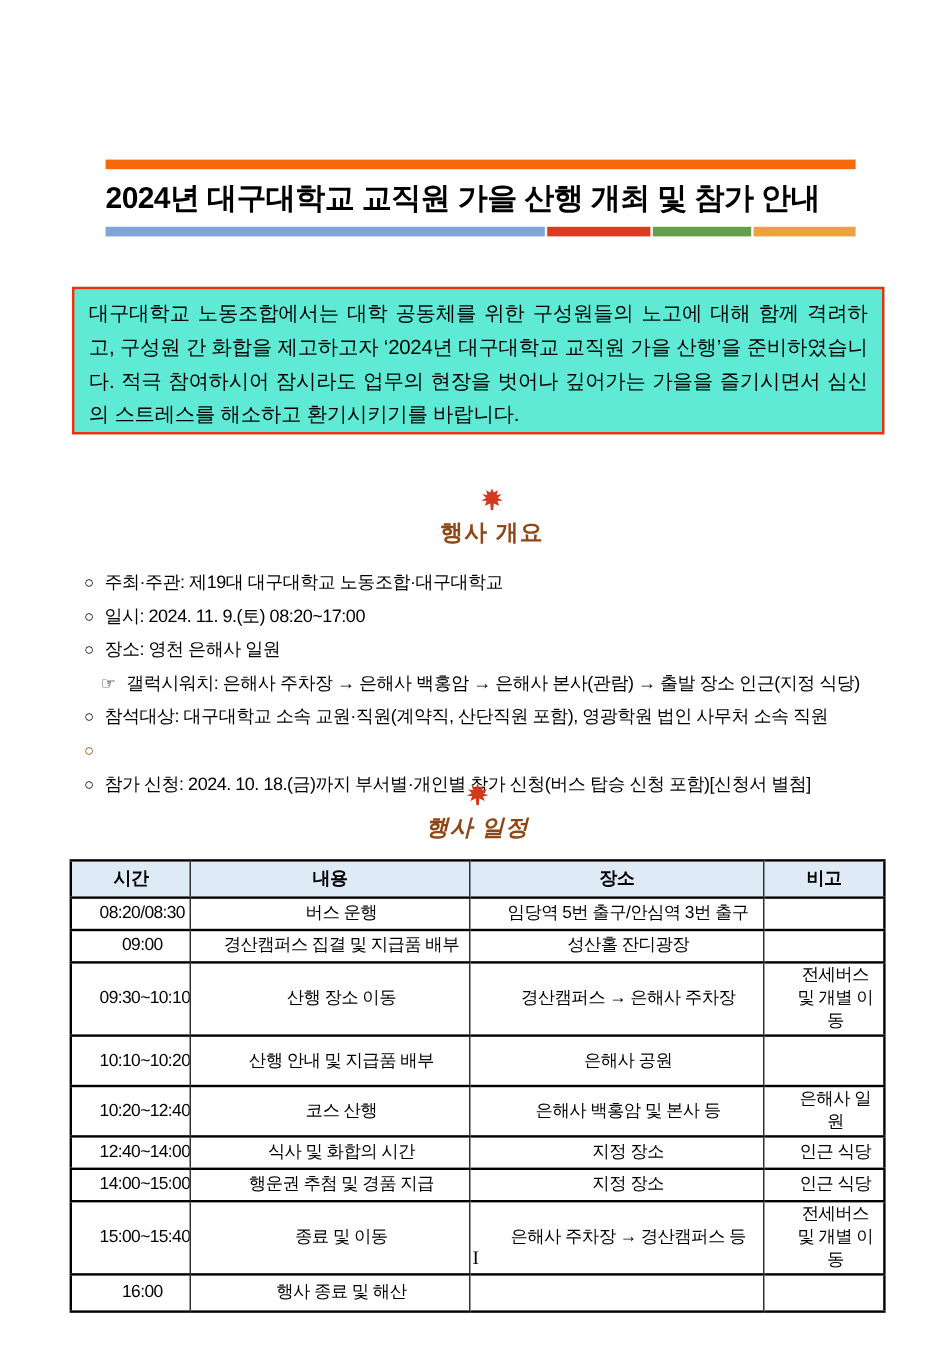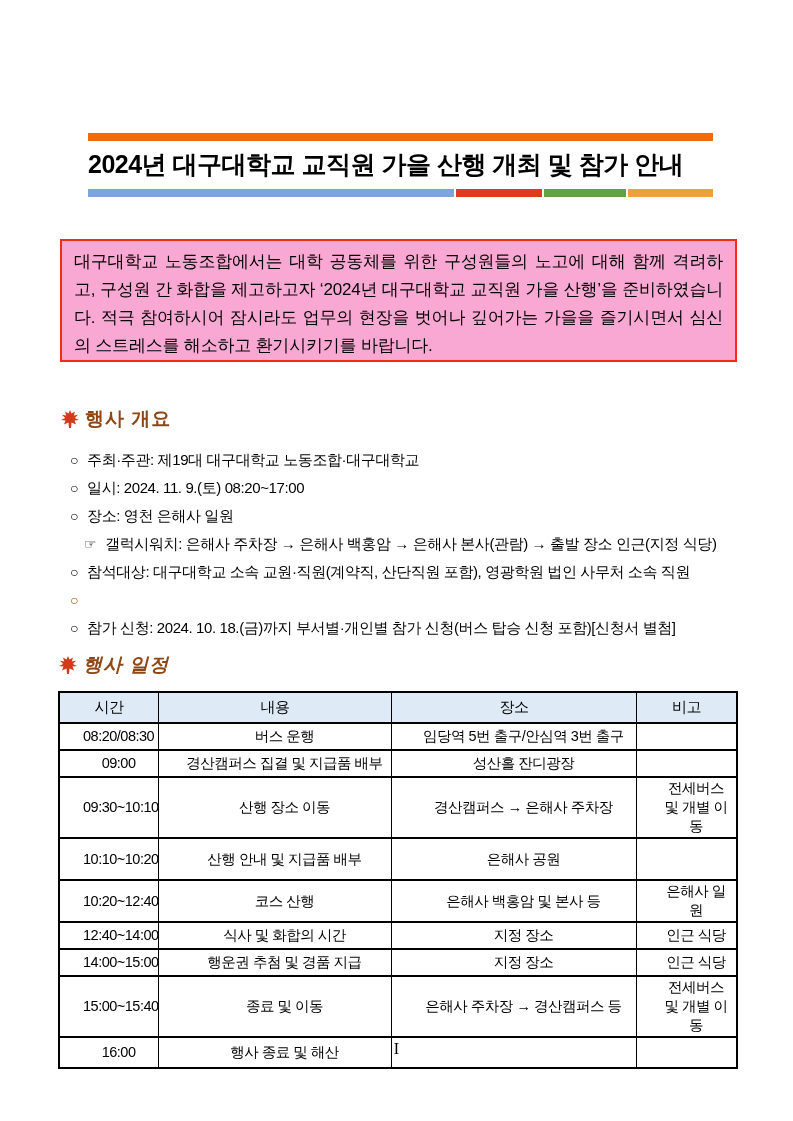--- a/index.html
+++ b/index.html
@@ -20,32 +20,32 @@
   .bar-multi{display:flex;gap:2px;height:8px;}
   .seg{height:8px;}
   .seg-blue{flex:58 0 0;background:#7DA5D8;}
   .seg-red{flex:13.5 0 0;background:#DE3A1E;}
   .seg-green{flex:13 0 0;background:#62A04C;}
   .seg-orange{flex:13.5 0 0;background:#EBA23D;}
 
   
   .intro-box{
     position:absolute;top:239px;left:60px;width:677px;height:123px;
-    box-sizing:border-box;border:2px solid #F32E0E;background:#f9a8d4;
+    box-sizing:border-box;border:2px solid #F32E0E;background:#5eead4;
     padding:7px 12px;
   }
   .intro-box p{
     margin:0;font-size:17px;line-height:28px;text-align:justify;
     letter-spacing:-0.2px;word-break:break-all;
   }
 
   
   .section-heading{
     display:flex;align-items:center;gap:5px;margin:0;
-    font-size:19px;font-weight:bold;color:#8F4716;letter-spacing:1px;
+    font-size:19px;font-weight:bold;color:#8F4716;letter-spacing:1px;flex-direction:column;
   }
   .leaf{display:inline-flex;width:20px;height:20px;}
 
   
   .overview{position:absolute;top:406px;left:60px;width:700px;}
   .overview-list{list-style:none;margin:14px 0 0;padding:0 0 0 10px;}
   .ov-item{
     display:flex;align-items:center;gap:9px;height:28px;
     font-size:15px;letter-spacing:-0.4px;white-space:nowrap;
   }
@@ -58,21 +58,21 @@
   .schedule .section-heading{margin-bottom:13px;font-style:italic;}
   table{
     width:680px;border-collapse:collapse;table-layout:fixed;
     border:2px solid #000;
   }
   th,td{
     border:1px solid #000;border-top-width:2px;border-bottom-width:2px;
     text-align:center;vertical-align:middle;
     font-size:14.5px;letter-spacing:-0.5px;padding:1px 4px;overflow:hidden;
   }
-  thead th{background:#DEEBF7;font-weight:normal;font-size:15px;height:27px;margin-top:33px;}
+  thead th{background:#DEEBF7;font-weight:bold;font-size:15px;height:27px;margin-top:33px;}
   tbody td{height:23px;line-height:19px;padding-left:23px;}
   tr.tall td{height:42px;}
   tr.med td{height:38px;margin-left:48px;}
   tr.last td{height:27px;}
   col.c-time{width:14.7%;} col.c-desc{width:34.3%;}
   col.c-place{width:36.2%;} col.c-note{width:14.8%;}
 
   
   .page-footer{
     position:absolute;top:1040px;left:0;width:100%;text-align:center;

